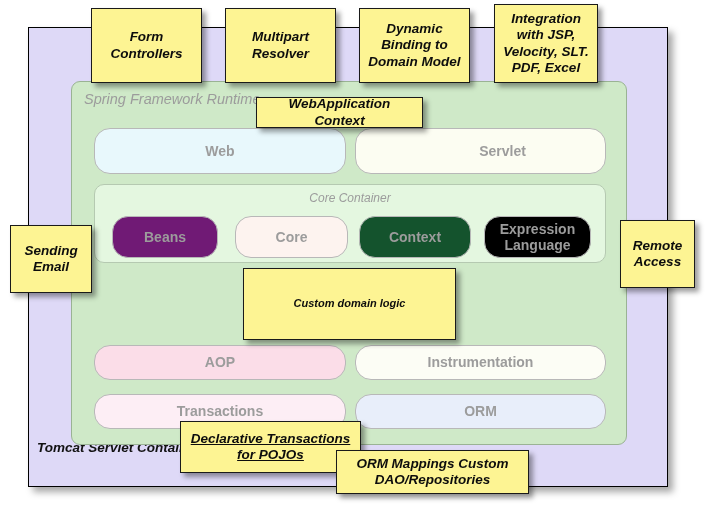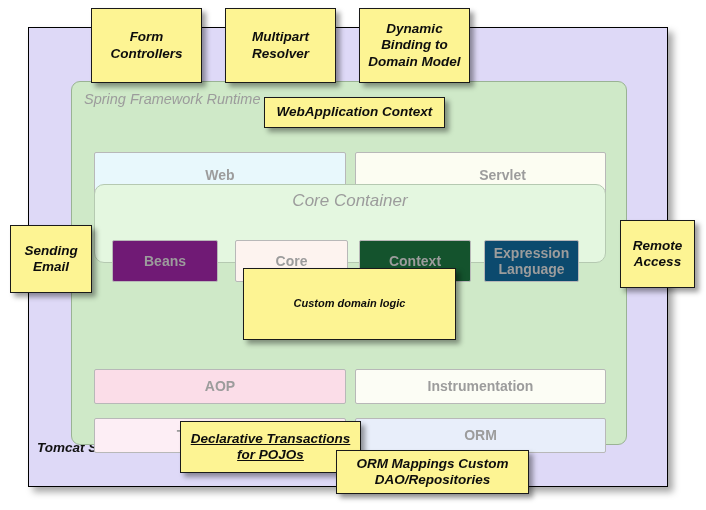--- a/index.html
+++ b/index.html
@@ -57,54 +57,53 @@
     top: 9px;
     font-size: 14.5px;
     font-style: italic;
     color: #9c9c9c;
     white-space: nowrap;
   }
 
   
   .module {
     position: absolute;
-    border-radius: 2px;
+    border-radius: 16px;
     border: 1px solid #b8b8b8;
     box-sizing: border-box;
     display: flex;
     align-items: center;
     justify-content: center;
     text-align: center;
     font-size: 14px;
     font-weight: bold;
     color: #9c9c9c;
     line-height: 1.15;
     padding: 2px 4px;
-    margin-top: 24px;
   }
 
   
   .core-container {
     position: absolute;
     left: 22px;
     top: 102px;
     width: 512px;
     height: 79px;
     background: #e4f7e0;
     border: 1px solid #b5c9b1;
     border-radius: 10px;
     box-sizing: border-box;
   }
   .core-container-label {
     position: absolute;
     left: 0;
     right: 0;
     top: 6px;
     text-align: center;
-    font-size: 17px;
+    font-size: 12px;
     font-style: italic;
     color: #9c9c9c;
   }
 
   
   .note {
     position: absolute;
     background: #fdf493;
     border: 1.3px solid #1a1a1a;
     box-sizing: border-box;
@@ -146,21 +145,21 @@
 
         <div class="module" style="left:17px; top:31px; width:106px; height:42px; background:#701a75;">
           <span>Beans</span>
         </div>
         <div class="module" style="left:140px; top:31px; width:113px; height:42px; background:#fdf3ef;">
           <span>Core</span>
         </div>
         <div class="module" style="left:264px; top:31px; width:112px; height:42px; background:#14532d;">
           <span>Context</span>
         </div>
-        <div class="module" style="left:389px; top:31px; width:95px; height:42px; background:#0c4a6e;">
+        <div class="module" style="left:389px; top:31px; width:107px; height:42px; background:#000000;">
           <span>Expression Language</span>
         </div>
       </div>
 
       <div class="module" style="left:22px; top:263px; width:252px; height:35px; background:#fbdde8;">
         <span>AOP</span>
       </div>
       <div class="module" style="left:283px; top:263px; width:251px; height:35px; background:#fcfdf5;">
         <span>Instrumentation</span>
       </div>
@@ -180,22 +179,25 @@
   </div>
 
   <div class="note" style="left:225px; top:8px; width:111px; height:75px;">
     <span>Multipart Resolver</span>
   </div>
 
   <div class="note" style="left:359px; top:8px; width:111px; height:75px;">
     <span>Dynamic Binding to Domain Model</span>
   </div>
 
-
-  <div class="note" style="left:264px; top:97px; width:181px; height:31px;align-items:center;">
+  <div class="note" style="left:494px; top:4px; width:104px; height:79px;">
+    <span>Integration with JSP, Velocity, SLT. PDF, Excel</span>
+  </div>
+
+  <div class="note" style="left:256px; top:97px; width:167px; height:31px;align-items:center;">
     <span>WebApplication Context</span>
   </div>
 
   <div class="note" style="left:10px; top:225px; width:82px; height:68px;">
     <span>Sending Email</span>
   </div>
 
   <div class="note" style="left:620px; top:220px; width:75px; height:68px;">
     <span>Remote Access</span>
   </div>

